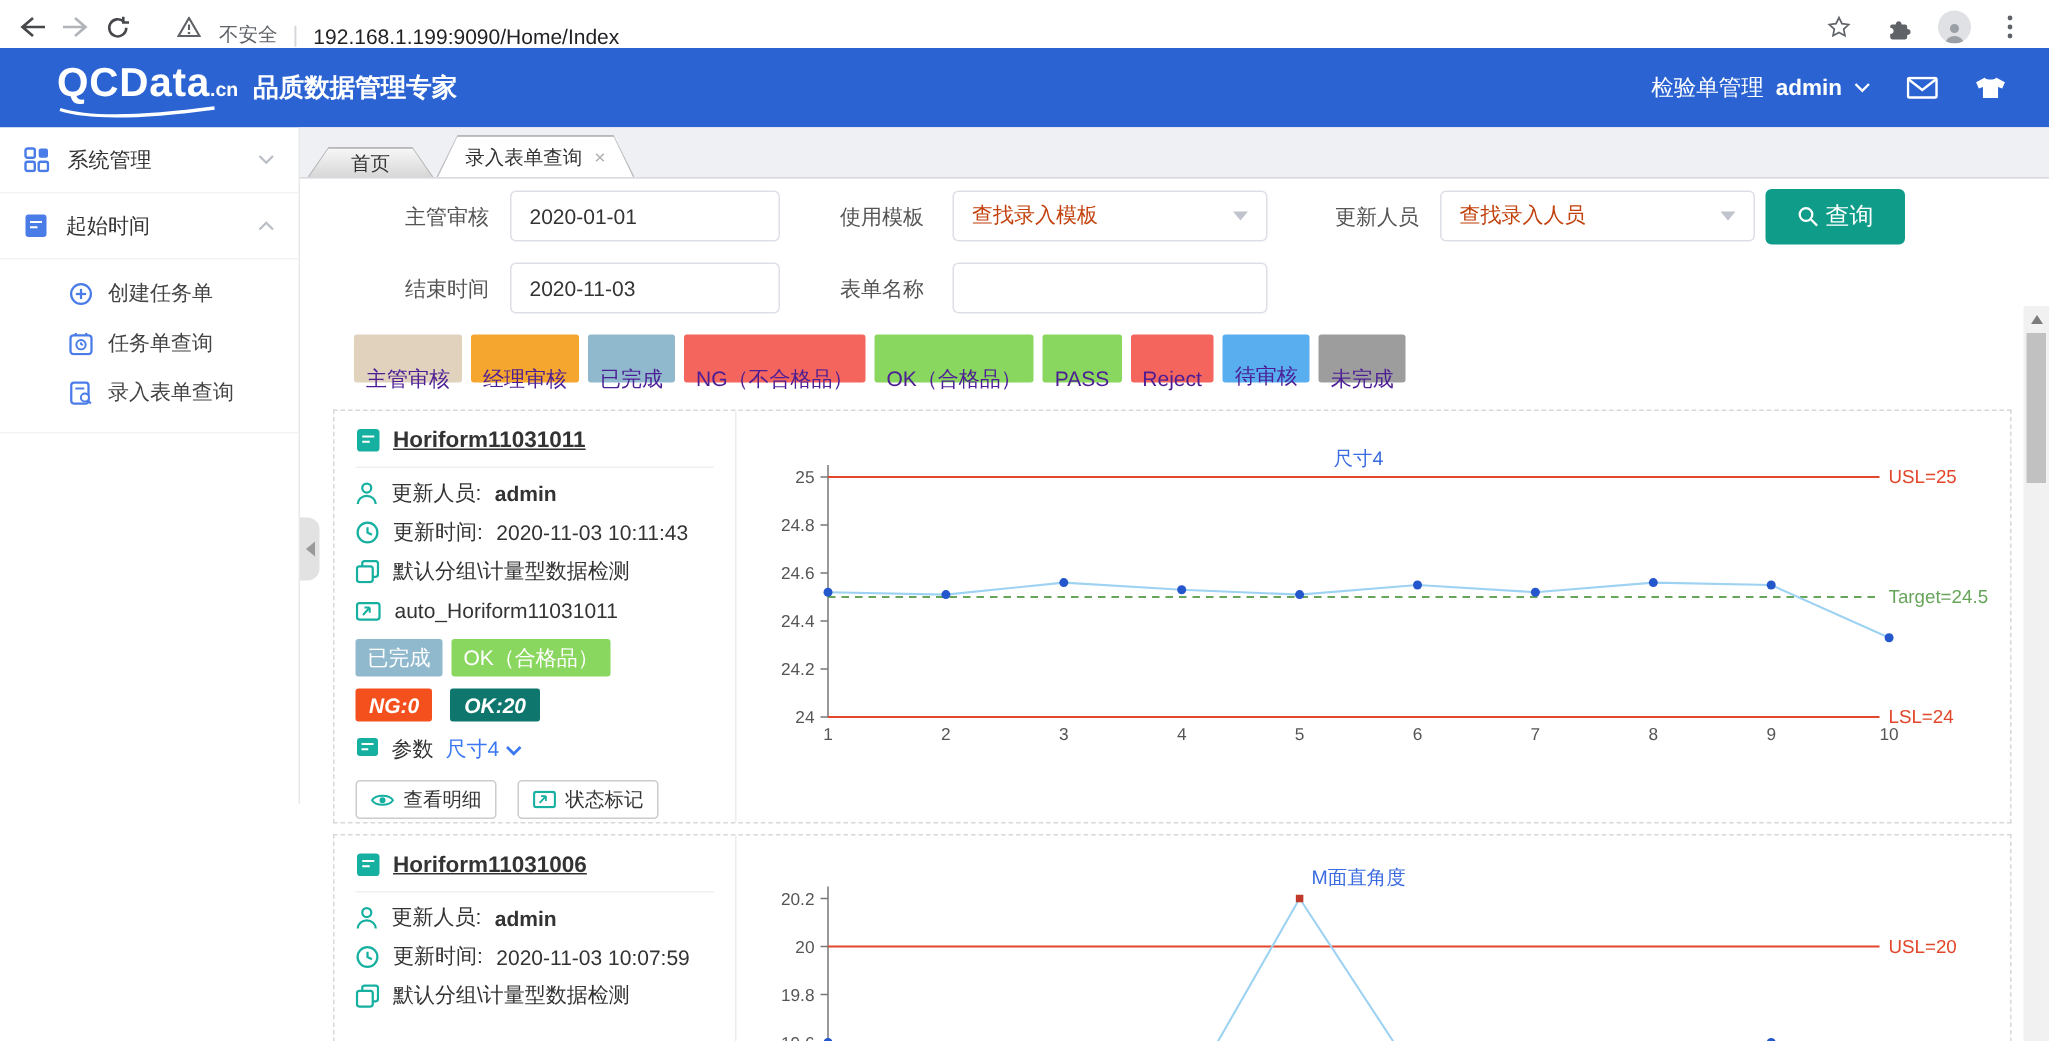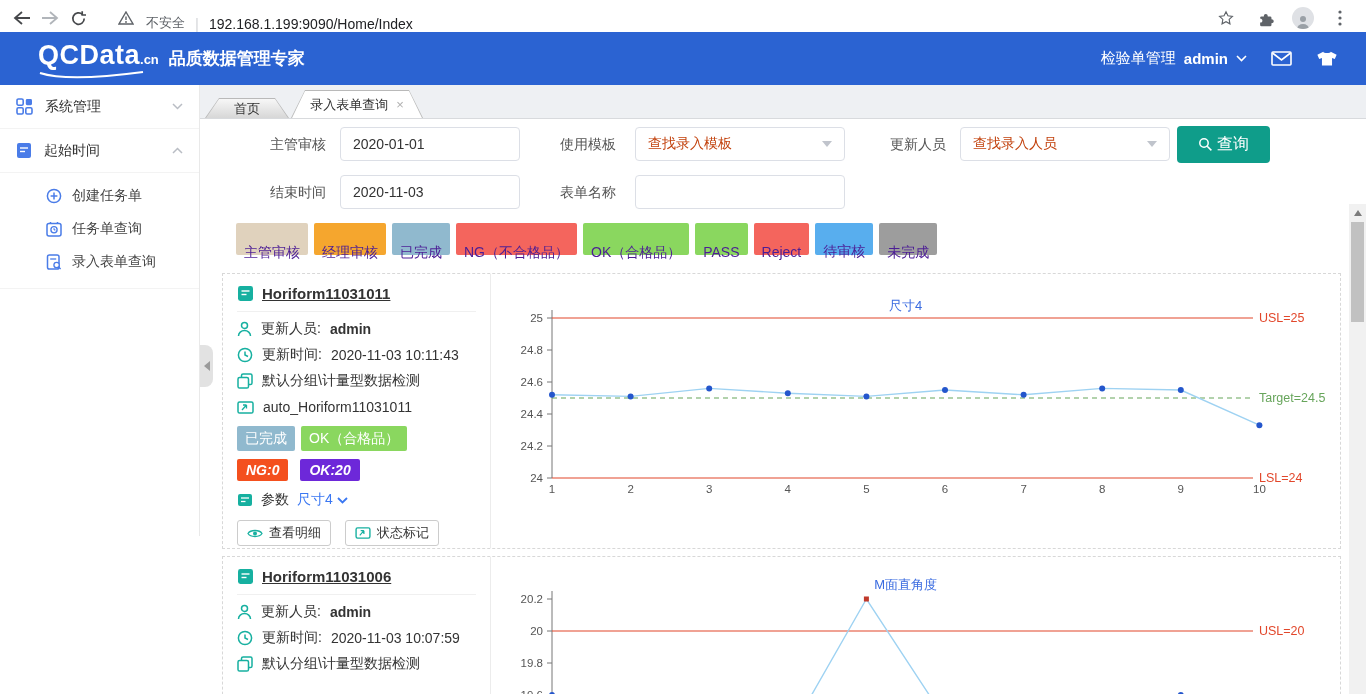--- a/index.html
+++ b/index.html
@@ -73,22 +73,22 @@
   .card-chart { flex:1; position:relative; }
   .card-title-row { display:flex; align-items:center; gap:8px; padding-bottom:9px; border-bottom:1px solid #f0f0f0; }
   .card-title { font-size:15px; font-weight:bold; color:#333; text-decoration:underline; cursor:pointer; }
   .info-row { display:flex; align-items:center; gap:9px; font-size:14px; color:#333; margin-top:8px; height:18px; }
   .info-row .b { font-weight:bold; }
   .card-badges { display:flex; gap:6px; margin-top:10px; }
   .c-badge { height:25px; line-height:25px; padding:0 8px; color:#fff; font-size:14px; border-radius:2px; white-space:nowrap; }
   .count-row { display:flex; gap:12px; margin-top:8px; }
   .count-badge { height:22px; line-height:22px; padding:0 9px; color:#fff; font-size:14px; font-weight:bold; font-style:italic; border-radius:2px; }
   .ng { background:#f4501e; }
-  .okc { background:#6d28d9; }
-  .param-row { display:flex; align-items:center; gap:8px; margin-top:10px; font-size:14px; color:#333; }
+  .okc { background:#0f766e; }
+  .param-row { display:flex; align-items:flex-start; gap:8px; margin-top:10px; font-size:14px; color:#333; }
   .param-link { color:#3a77f2; cursor:pointer; display:flex; align-items:center; gap:4px; }
   .btn-row { display:flex; gap:14px; margin-top:11px; }
   .o-btn { height:26px; display:flex; align-items:center; gap:6px; padding:0 9px; border:1px solid #ccc; border-radius:3px;
     background:#fff; font-size:13px; color:#333; cursor:pointer; font-family:"Liberation Sans",sans-serif; }
 
   
   .collapse-handle { position:absolute; left:200px; top:345px; width:13px; height:42px; background:#e2e2e2;
     border-radius:0 8px 8px 0; display:flex; align-items:center; justify-content:center; cursor:pointer; z-index:5; }
   .collapse-handle .tri { width:0; height:0; border-top:5px solid transparent; border-bottom:5px solid transparent; border-right:6px solid #9a9a9a; }
   .scrollbar { position:absolute; right:0; top:119px; width:17px; height:575px; background:#f1f1f1; z-index:6; }

